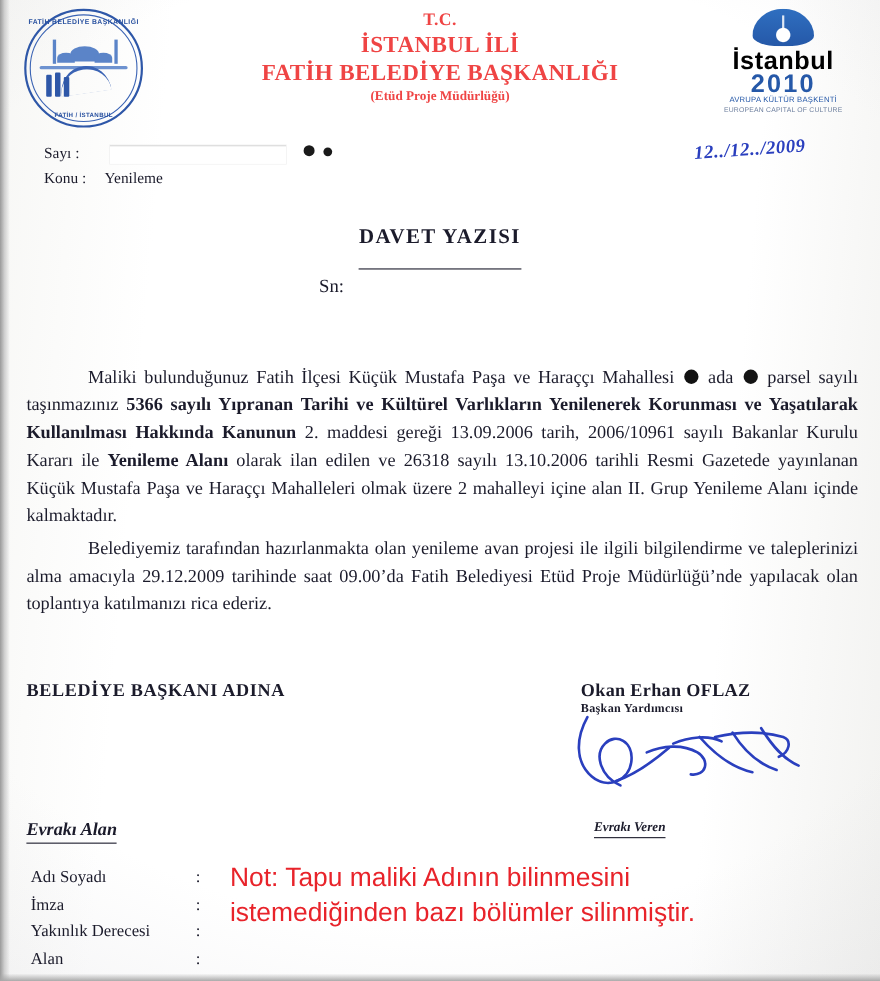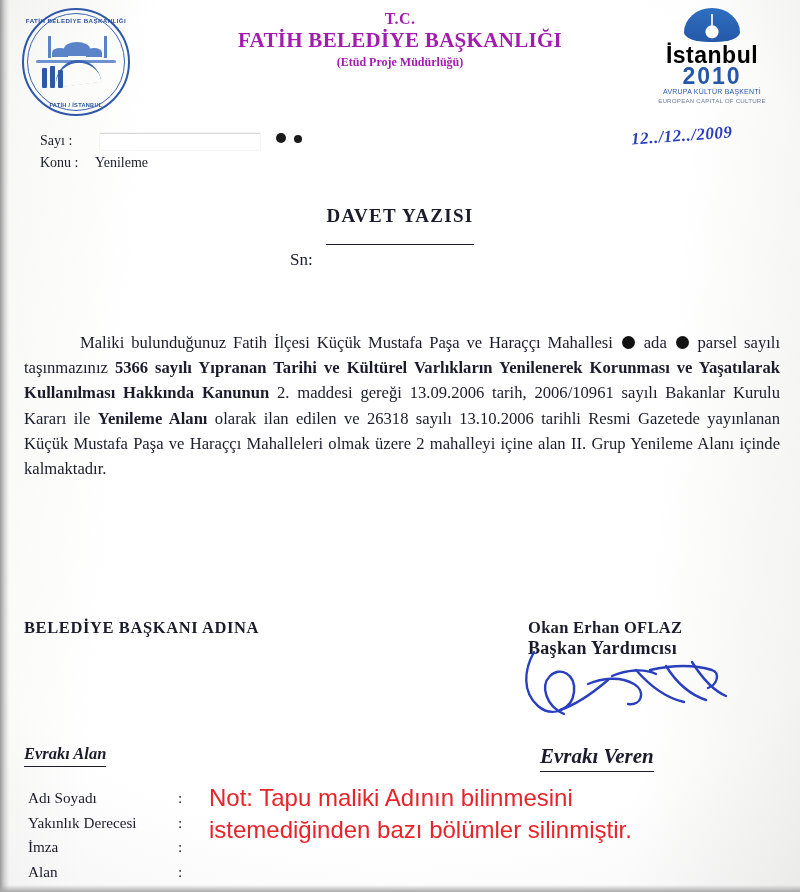--- a/index.html
+++ b/index.html
@@ -137,21 +137,21 @@
     background: #2e57a8;
     border-radius: 1px;
   }
 
   #title-block {
     position: absolute;
     left: 180px;
     top: 10px;
     width: 440px;
     text-align: center;
-    color: #a21caf;
+    color: #ef4444;
   }
   #title-block .tc {
     font-size: 16px;
     font-weight: bold;
     letter-spacing: 0.4px;
     line-height: 1.15;
   }
   #title-block .l2 {
     font-size: 21px;
     font-weight: bold;
@@ -356,21 +356,21 @@
     left: 528px;
     top: 618px;
     text-align: left;
   }
   #sign-right .name {
     font-size: 16.5px;
     font-weight: bold;
     letter-spacing: 0.3px;
   }
   #sign-right .role {
-    font-size: 18px;
+    font-size: 11px;
     font-weight: bold;
     letter-spacing: 0.3px;
   }
   #signature-scribble {
     position: absolute;
     left: 516px;
     top: 640px;
     width: 220px;
     height: 92px;
     pointer-events: none;
@@ -383,21 +383,21 @@
     font-size: 16.5px;
     font-weight: bold;
     font-style: italic;
     border-bottom: 1.5px solid #1b1b2b;
     padding-bottom: 2px;
   }
   #evraki-veren {
     position: absolute;
     left: 540px;
     top: 744px;
-    font-size: 21px;
+    font-size: 12px;
     font-weight: bold;
     font-style: italic;
     border-bottom: 1.5px solid #1b1b2b;
     padding-bottom: 2px;
   }
 
   #fields {
     position: absolute;
     left: 28px;
     top: 786px;
@@ -447,20 +447,21 @@
       <div class="bars">
         <i style="left:0; top:2px; height:20px;"></i>
         <i style="left:8px; top:0; height:22px;"></i>
         <i style="left:16px; top:4px; height:18px;"></i>
       </div>
       <div class="crest-bottom-text">FATİH / İSTANBUL</div>
     </div>
 
     <div id="title-block">
       <div class="tc">T.C.</div>
+      <div class="l2">İSTANBUL İLİ</div>
       <div class="l3">FATİH BELEDİYE BAŞKANLIĞI</div>
       <div class="l4">(Etüd Proje Müdürlüğü)</div>
     </div>
 
     <div id="istanbul-logo">
       <div class="tulip"></div>
       <div class="word">İstanbul</div>
       <div class="year">2010</div>
       <div class="sub1">AVRUPA KÜLTÜR BAŞKENTİ</div>
       <div class="sub2">EUROPEAN CAPITAL OF CULTURE</div>
@@ -488,20 +489,21 @@
   <div id="doc-title">
     <span>DAVET YAZISI</span>
   </div>
 
   <div id="salutation">Sn:</div>
 
   <div id="para1">
     <span>Maliki bulunduğunuz Fatih İlçesi Küçük Mustafa Paşa ve Haraççı Mahallesi </span><span id="blob-a"></span><span> ada </span><span id="blob-b"></span><span> parsel sayılı taşınmazınız </span><span class="b">5366 sayılı Yıpranan Tarihi ve Kültürel Varlıkların Yenilenerek Korunması ve Yaşatılarak Kullanılması Hakkında Kanunun</span><span> 2. maddesi gereği 13.09.2006 tarih, 2006/10961 sayılı Bakanlar Kurulu Kararı ile </span><span class="b">Yenileme Alanı</span><span> olarak ilan edilen ve 26318 sayılı 13.10.2006 tarihli Resmi Gazetede yayınlanan Küçük Mustafa Paşa ve Haraççı Mahalleleri olmak üzere 2 mahalleyi içine alan  II. Grup Yenileme Alanı içinde kalmaktadır.</span>
   </div>
 
+  <div id="para2">Belediyemiz tarafından hazırlanmakta olan yenileme avan projesi ile ilgili bilgilendirme ve taleplerinizi alma amacıyla 29.12.2009 tarihinde saat 09.00’da Fatih Belediyesi Etüd Proje Müdürlüğü’nde yapılacak olan toplantıya katılmanızı rica ederiz.</div>
 
   <div id="sign-left">BELEDİYE BAŞKANI ADINA</div>
 
   <div id="sign-right">
     <div class="name">Okan Erhan OFLAZ</div>
     <div class="role">Başkan Yardımcısı</div>
   </div>
 
   <svg id="signature-scribble" viewBox="0 0 220 92">
     <g fill="none" stroke="#2a3fbe" stroke-width="2.4" stroke-linecap="round">
@@ -517,24 +519,24 @@
   </svg>
 
   <div id="evraki-alan">Evrakı Alan</div>
   <div id="evraki-veren">Evrakı Veren</div>
 
   <div id="fields">
     <div class="frow">
       <span class="fl">Adı Soyadı</span><span class="fc">:</span><span></span>
     </div>
     <div class="frow">
+      <span class="fl">İmza</span><span class="fc">:</span><span></span>
+    </div>
+    <div class="frow">
       <span class="fl">Yakınlık Derecesi</span><span class="fc">:</span><span></span>
-    </div>
-    <div class="frow">
-      <span class="fl">İmza</span><span class="fc">:</span><span></span>
     </div>
     <div class="frow">
       <span class="fl">Alan</span><span class="fc">:</span><span></span>
     </div>
   </div>
 
   <div id="red-note">
     <div>Not: Tapu maliki Adının bilinmesini</div>
     <div>istemediğinden bazı bölümler silinmiştir.</div>
   </div>

